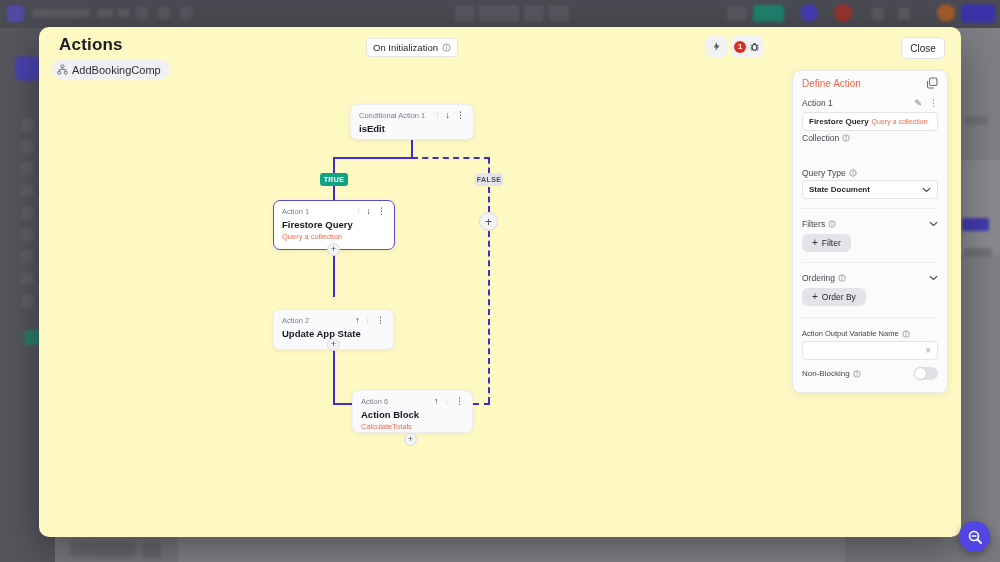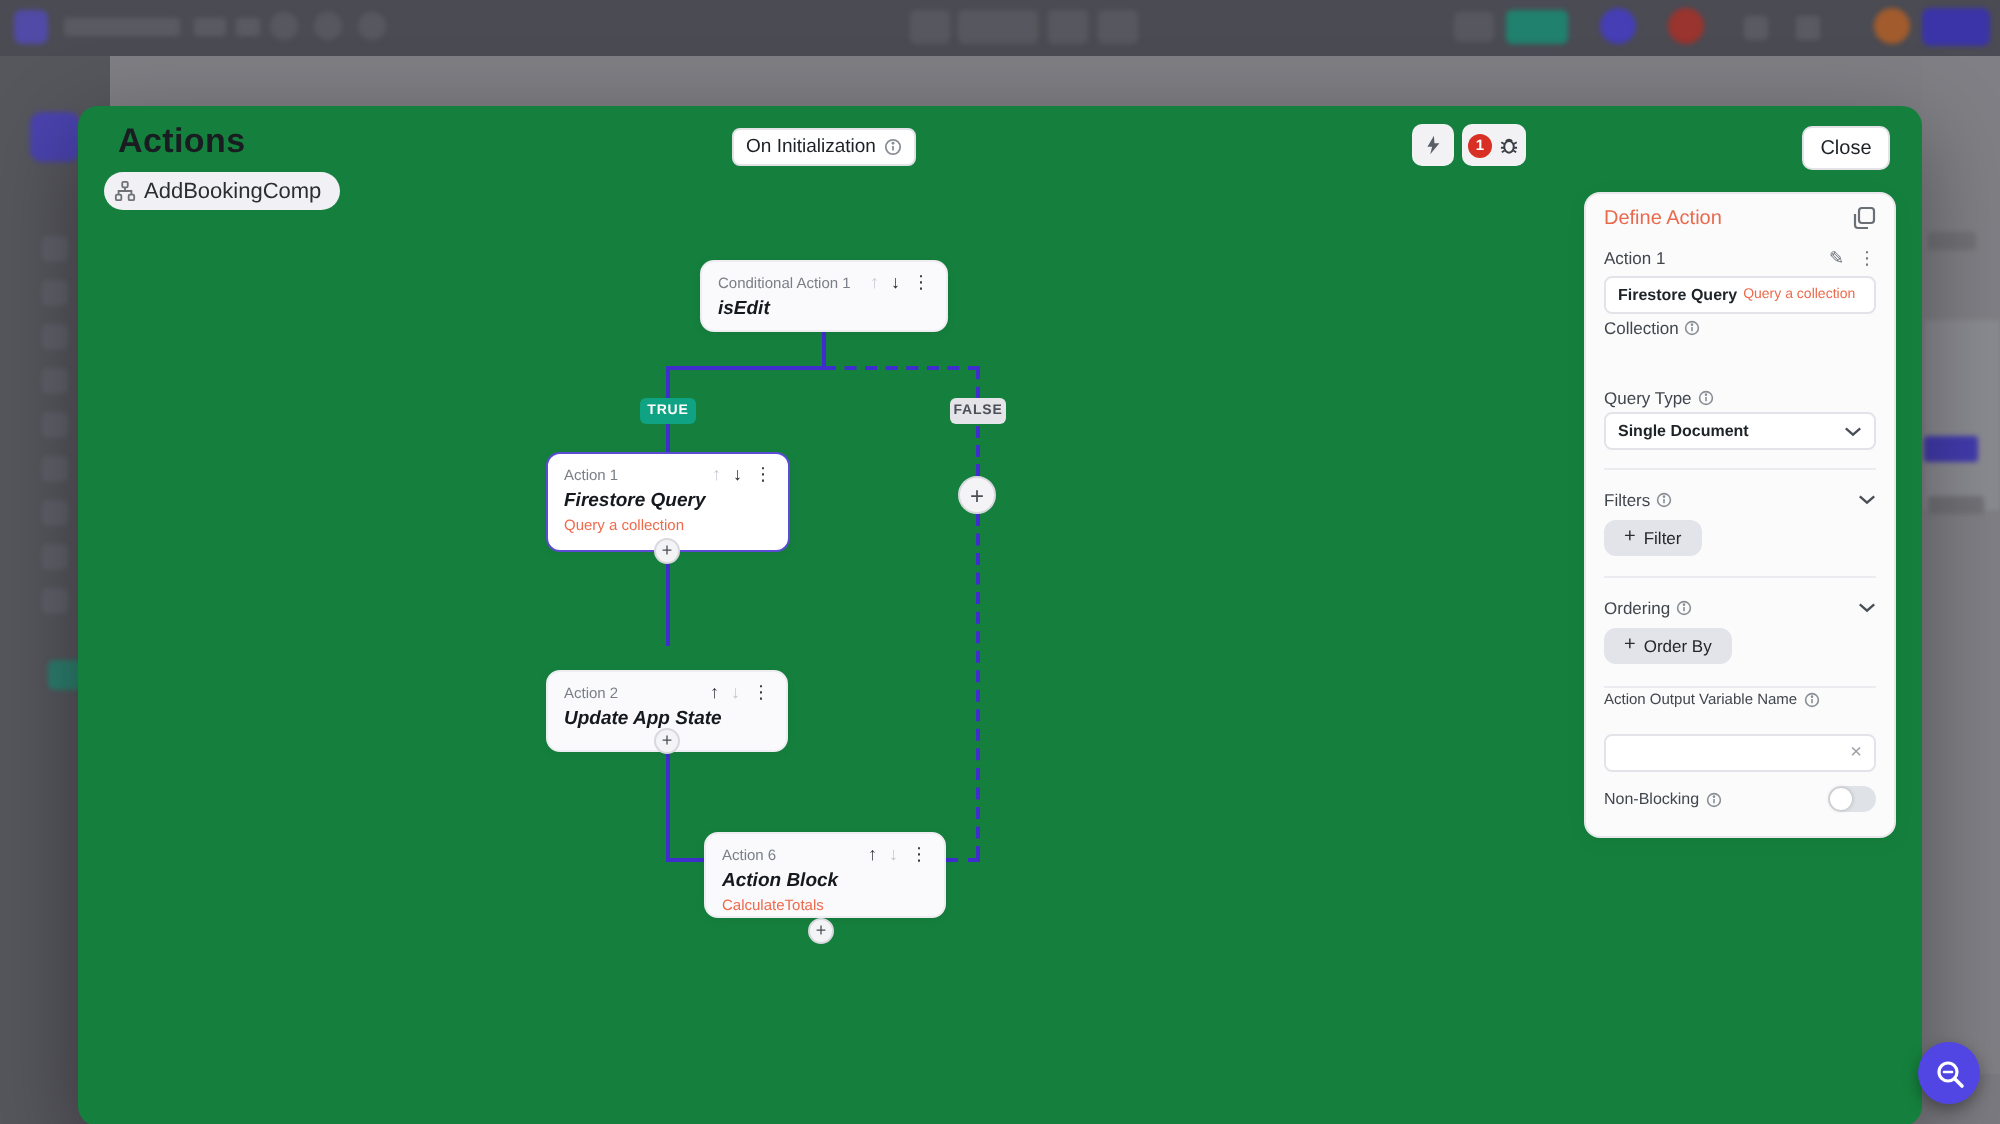--- a/index.html
+++ b/index.html
@@ -1,22 +1,22 @@
 <!DOCTYPE html>
 <html><head>
 <meta charset="utf-8">
 <style>
   html,body{margin:0;padding:0;background:#6f6f75;}
   .stage{position:relative;width:1000px;height:562px;overflow:hidden;
          font-family:"Liberation Sans",sans-serif;background:#7E7E84;}
   .abs{position:absolute;}
 
   
-  .modal{left:39px;top:27px;width:922px;height:510px;background:#15803d;border-radius:10px;
-         box-shadow:0 14px 44px rgba(0,0,0,.38);margin-top:26px;}
+  .modal{left:39px;top:27px;width:922px;height:510px;background:#fef9c3;border-radius:10px;
+         box-shadow:0 14px 44px rgba(0,0,0,.38);}
   .modal-title{left:20px;top:8px;font-size:17px;font-weight:bold;color:#191C20;letter-spacing:.2px;}
   .chip{left:13px;top:33px;height:19px;background:#F1F1F5;border-radius:10px;display:flex;
         align-items:center;gap:4px;padding:0 9px 0 5px;}
   .chip-label{font-size:11px;color:#2A2E33;}
   .trigger-btn{left:327px;top:11px;width:92px;height:19px;border:1px solid #E2E2E7;border-radius:4px;
         background:#fff;display:flex;align-items:center;justify-content:center;gap:4px;
         font-size:9.5px;color:#1D2125;box-sizing:border-box;}
   .iconbtn{background:#F2F2F5;border-radius:5px;display:flex;align-items:center;justify-content:center;gap:3px;}
   .flash-btn{left:667px;top:9px;width:21px;height:21px;}
   .bug-btn{left:692px;top:9px;width:32px;height:21px;}
@@ -30,21 +30,21 @@
   .vline{width:2px;background:var(--ind);}
   .hline{height:2px;background:var(--ind);}
   .vdash{width:0;border-left:2px dashed var(--ind);}
   .hdash{height:0;border-top:2px dashed var(--ind);}
   .fcard{background:#FAFAFC;border:1px solid #EDEDF2;border-radius:7px;
          box-shadow:0 1px 4px rgba(25,25,60,.08);padding:6px 8px;box-sizing:border-box;z-index:3;}
   .fcard.selected{background:#fff;border:1.5px solid #5B4BD5;}
   .fcard-head{display:flex;align-items:center;justify-content:space-between;font-size:7.5px;color:#7A7F87;}
   .fcard-icons{display:flex;gap:6px;font-size:9px;color:#2E3338;line-height:1;}
   .icon-dim{color:#C7CAD0;}
-  .fcard-title{font-size:9.5px;font-weight:bold;color:#15191E;margin-top:3px;font-style:italic;}
+  .fcard-title{font-size:9.5px;font-weight:bold;color:#15191E;margin-top:3px;}
   .fcard-sub{font-size:7.5px;color:var(--orange);margin-top:2px;}
   .badge{display:flex;align-items:center;justify-content:center;font-size:7px;font-weight:bold;
          border-radius:3px;letter-spacing:.4px;z-index:4;}
   .badge-true{background:#0FA283;color:#fff;}
   .badge-false{background:#E4E4E9;color:#4C5058;}
   .plus{border-radius:50%;background:#F4F4F7;border:1px solid #D8D8DF;display:flex;align-items:center;
         justify-content:center;color:#4A4F55;z-index:5;box-sizing:border-box;line-height:1;}
   .plus-sm{width:13px;height:13px;font-size:9px;}
   .plus-lg{width:19px;height:19px;font-size:12px;}
 
@@ -278,21 +278,21 @@
         <span class="plabel">
           <span>Query Type</span>
           <svg width="8" height="8" viewBox="0 0 10 10">
             <circle cx="5" cy="5" r="4" fill="none" stroke="#8A8F96" stroke-width="1"></circle>
             <line x1="5" y1="4.4" x2="5" y2="7" stroke="#8A8F96" stroke-width="1"></line>
               <circle cx="5" cy="2.9" r=".8" fill="#8A8F96"></circle>
           </svg>
         </span>
       </div>
       <div class="dd" style="top:109px">
-        <span class="dd-name">Single Document</span>
+        <span class="dd-name">State Document</span>
         <svg class="mla" width="9" height="6" viewBox="0 0 10 6">
           <polyline points="1,1 5,4.5 9,1" fill="none" stroke="#4A4F56" stroke-width="1.3"></polyline>
         </svg>
       </div>
 
       <div class="divider" style="top:137px"></div>
 
       <div class="rowbt" style="top:148px">
         <span class="plabel">
           <span>Filters</span>
@@ -326,21 +326,21 @@
           <polyline points="1,1 5,4.5 9,1" fill="none" stroke="#4A4F56" stroke-width="1.3"></polyline>
         </svg>
       </div>
       <div class="gbtn" style="top:217px">
         <span class="plus-glyph">+</span>
         <span>Order By</span>
       </div>
 
       <div class="divider" style="top:246px"></div>
 
-      <div class="rowbt" style="top:248px">
+      <div class="rowbt" style="top:258px">
         <span class="plabel" style="font-size:7.5px">
           <span>Action Output Variable Name</span>
           <svg width="8" height="8" viewBox="0 0 10 10">
             <circle cx="5" cy="5" r="4" fill="none" stroke="#8A8F96" stroke-width="1"></circle>
             <line x1="5" y1="4.4" x2="5" y2="7" stroke="#8A8F96" stroke-width="1"></line>
               <circle cx="5" cy="2.9" r=".8" fill="#8A8F96"></circle>
           </svg>
         </span>
       </div>
       <div class="tinput" style="top:270px">

